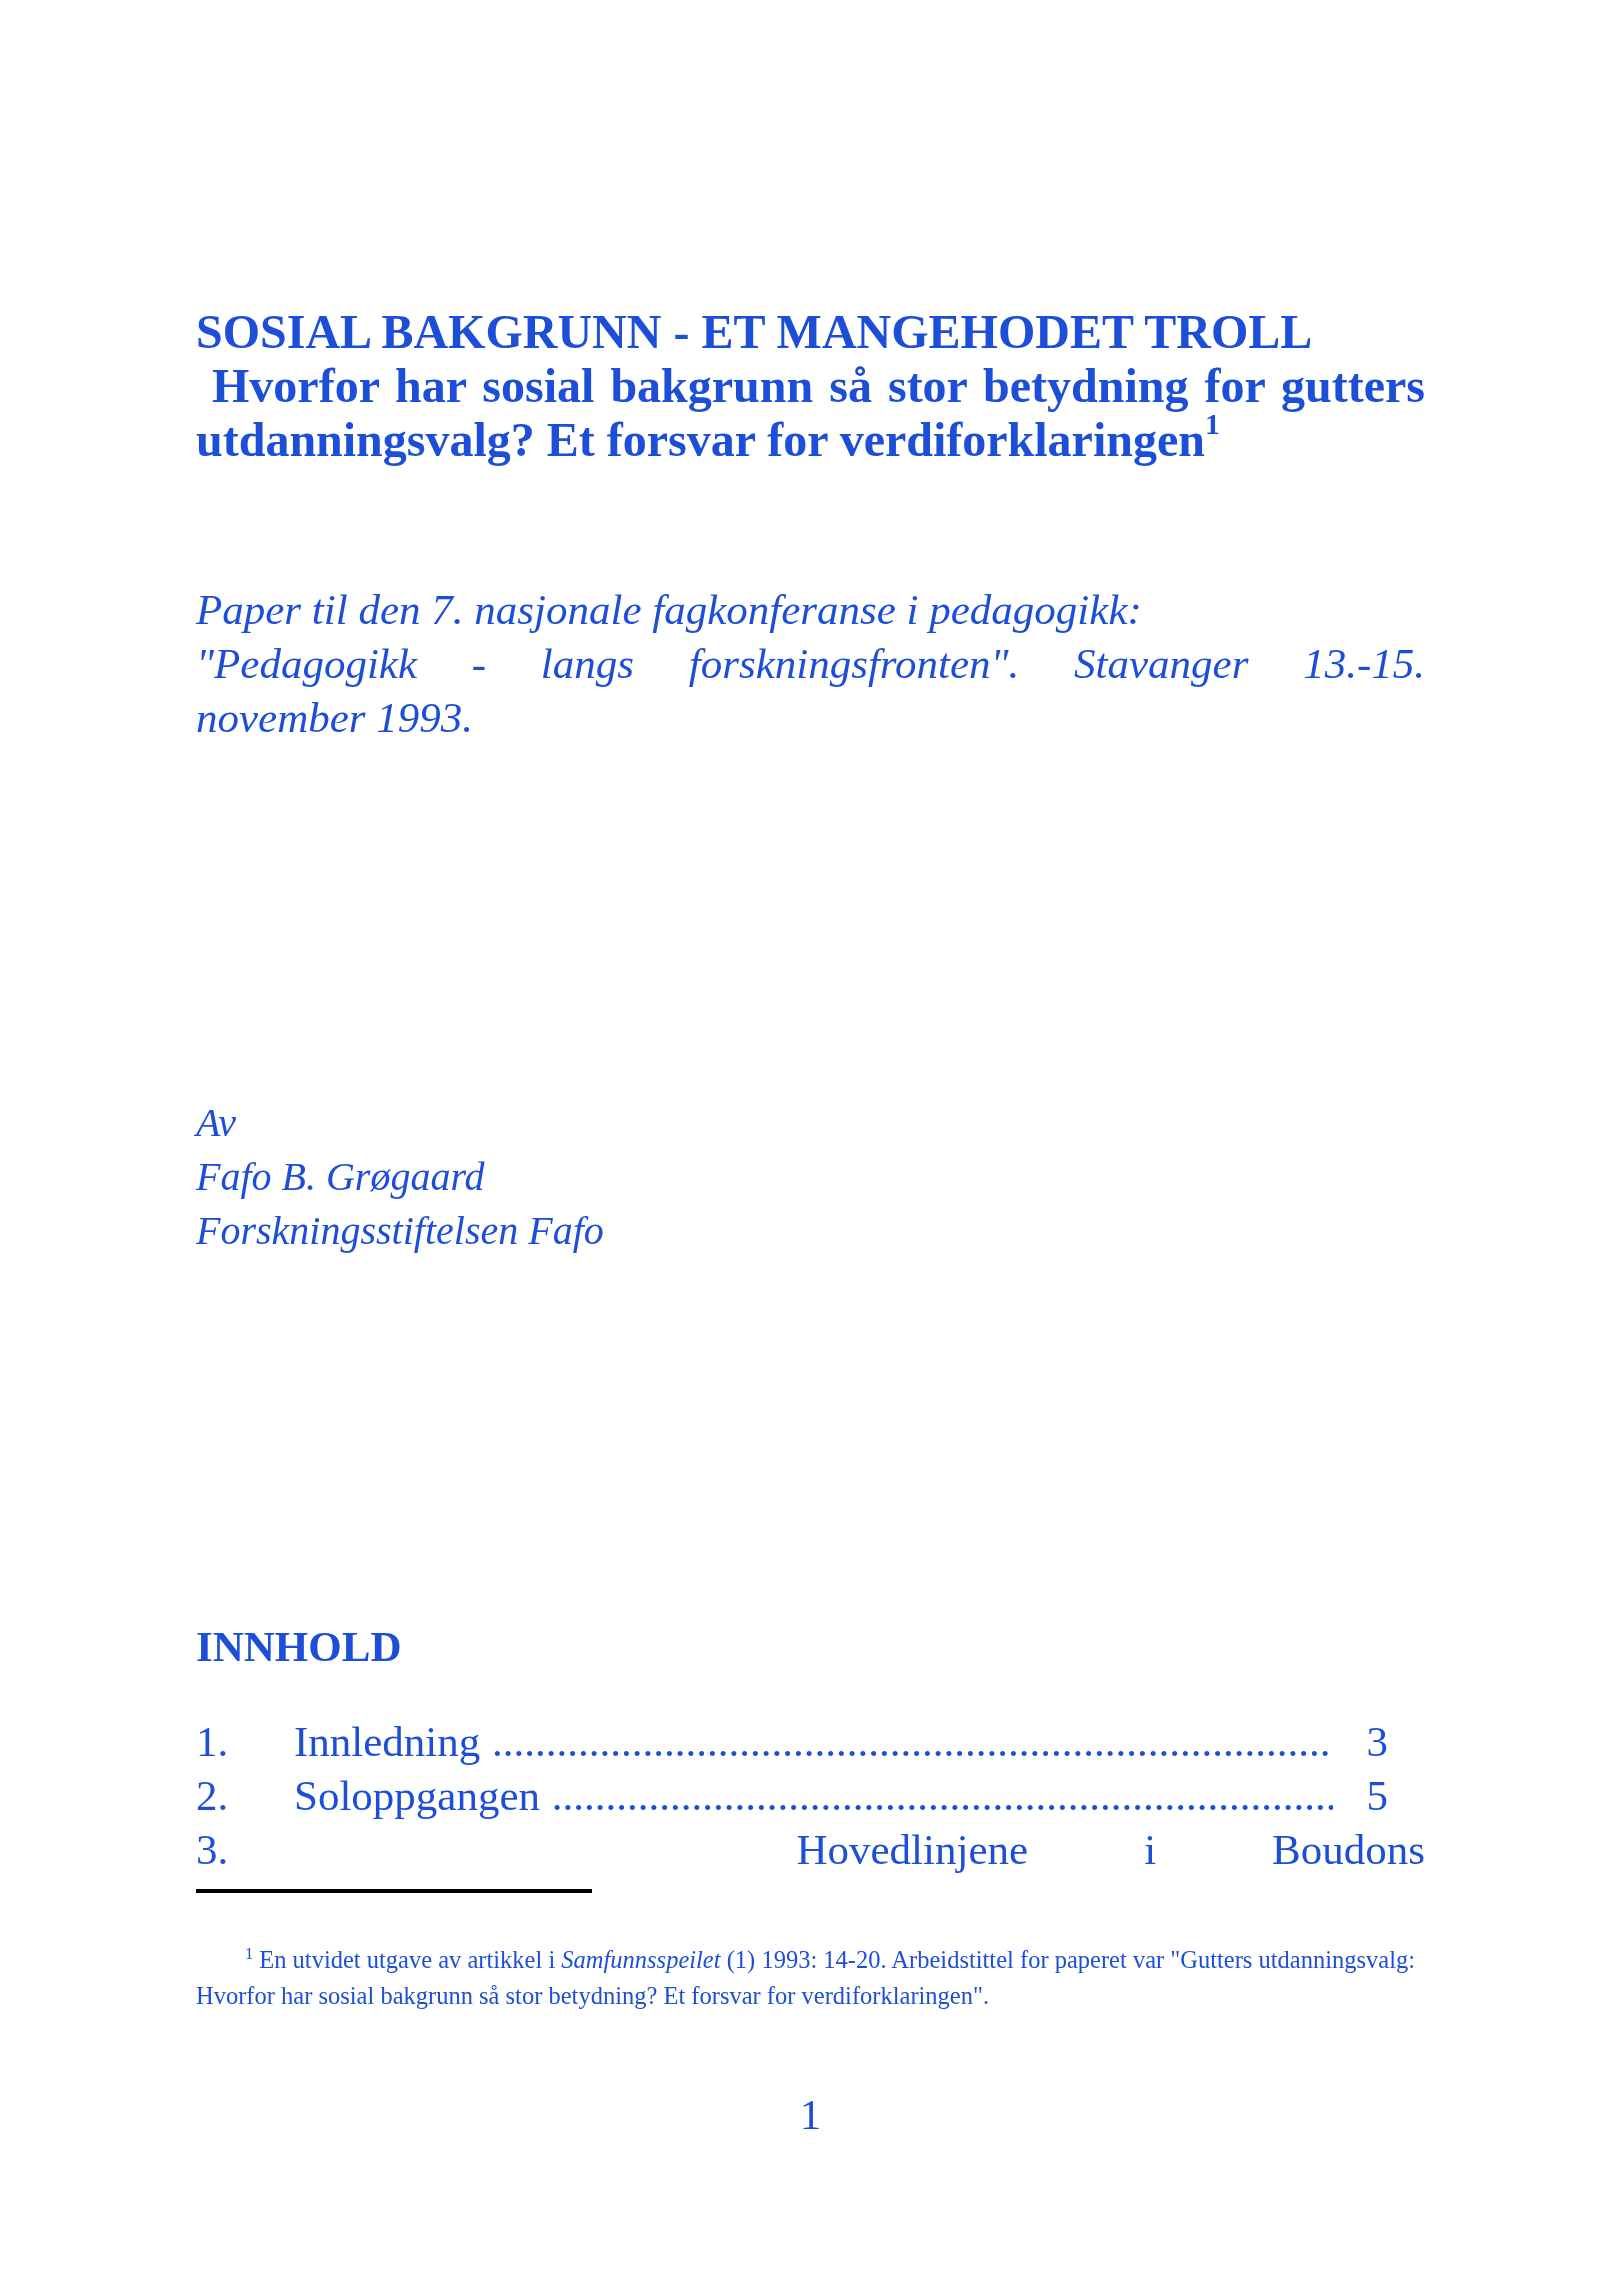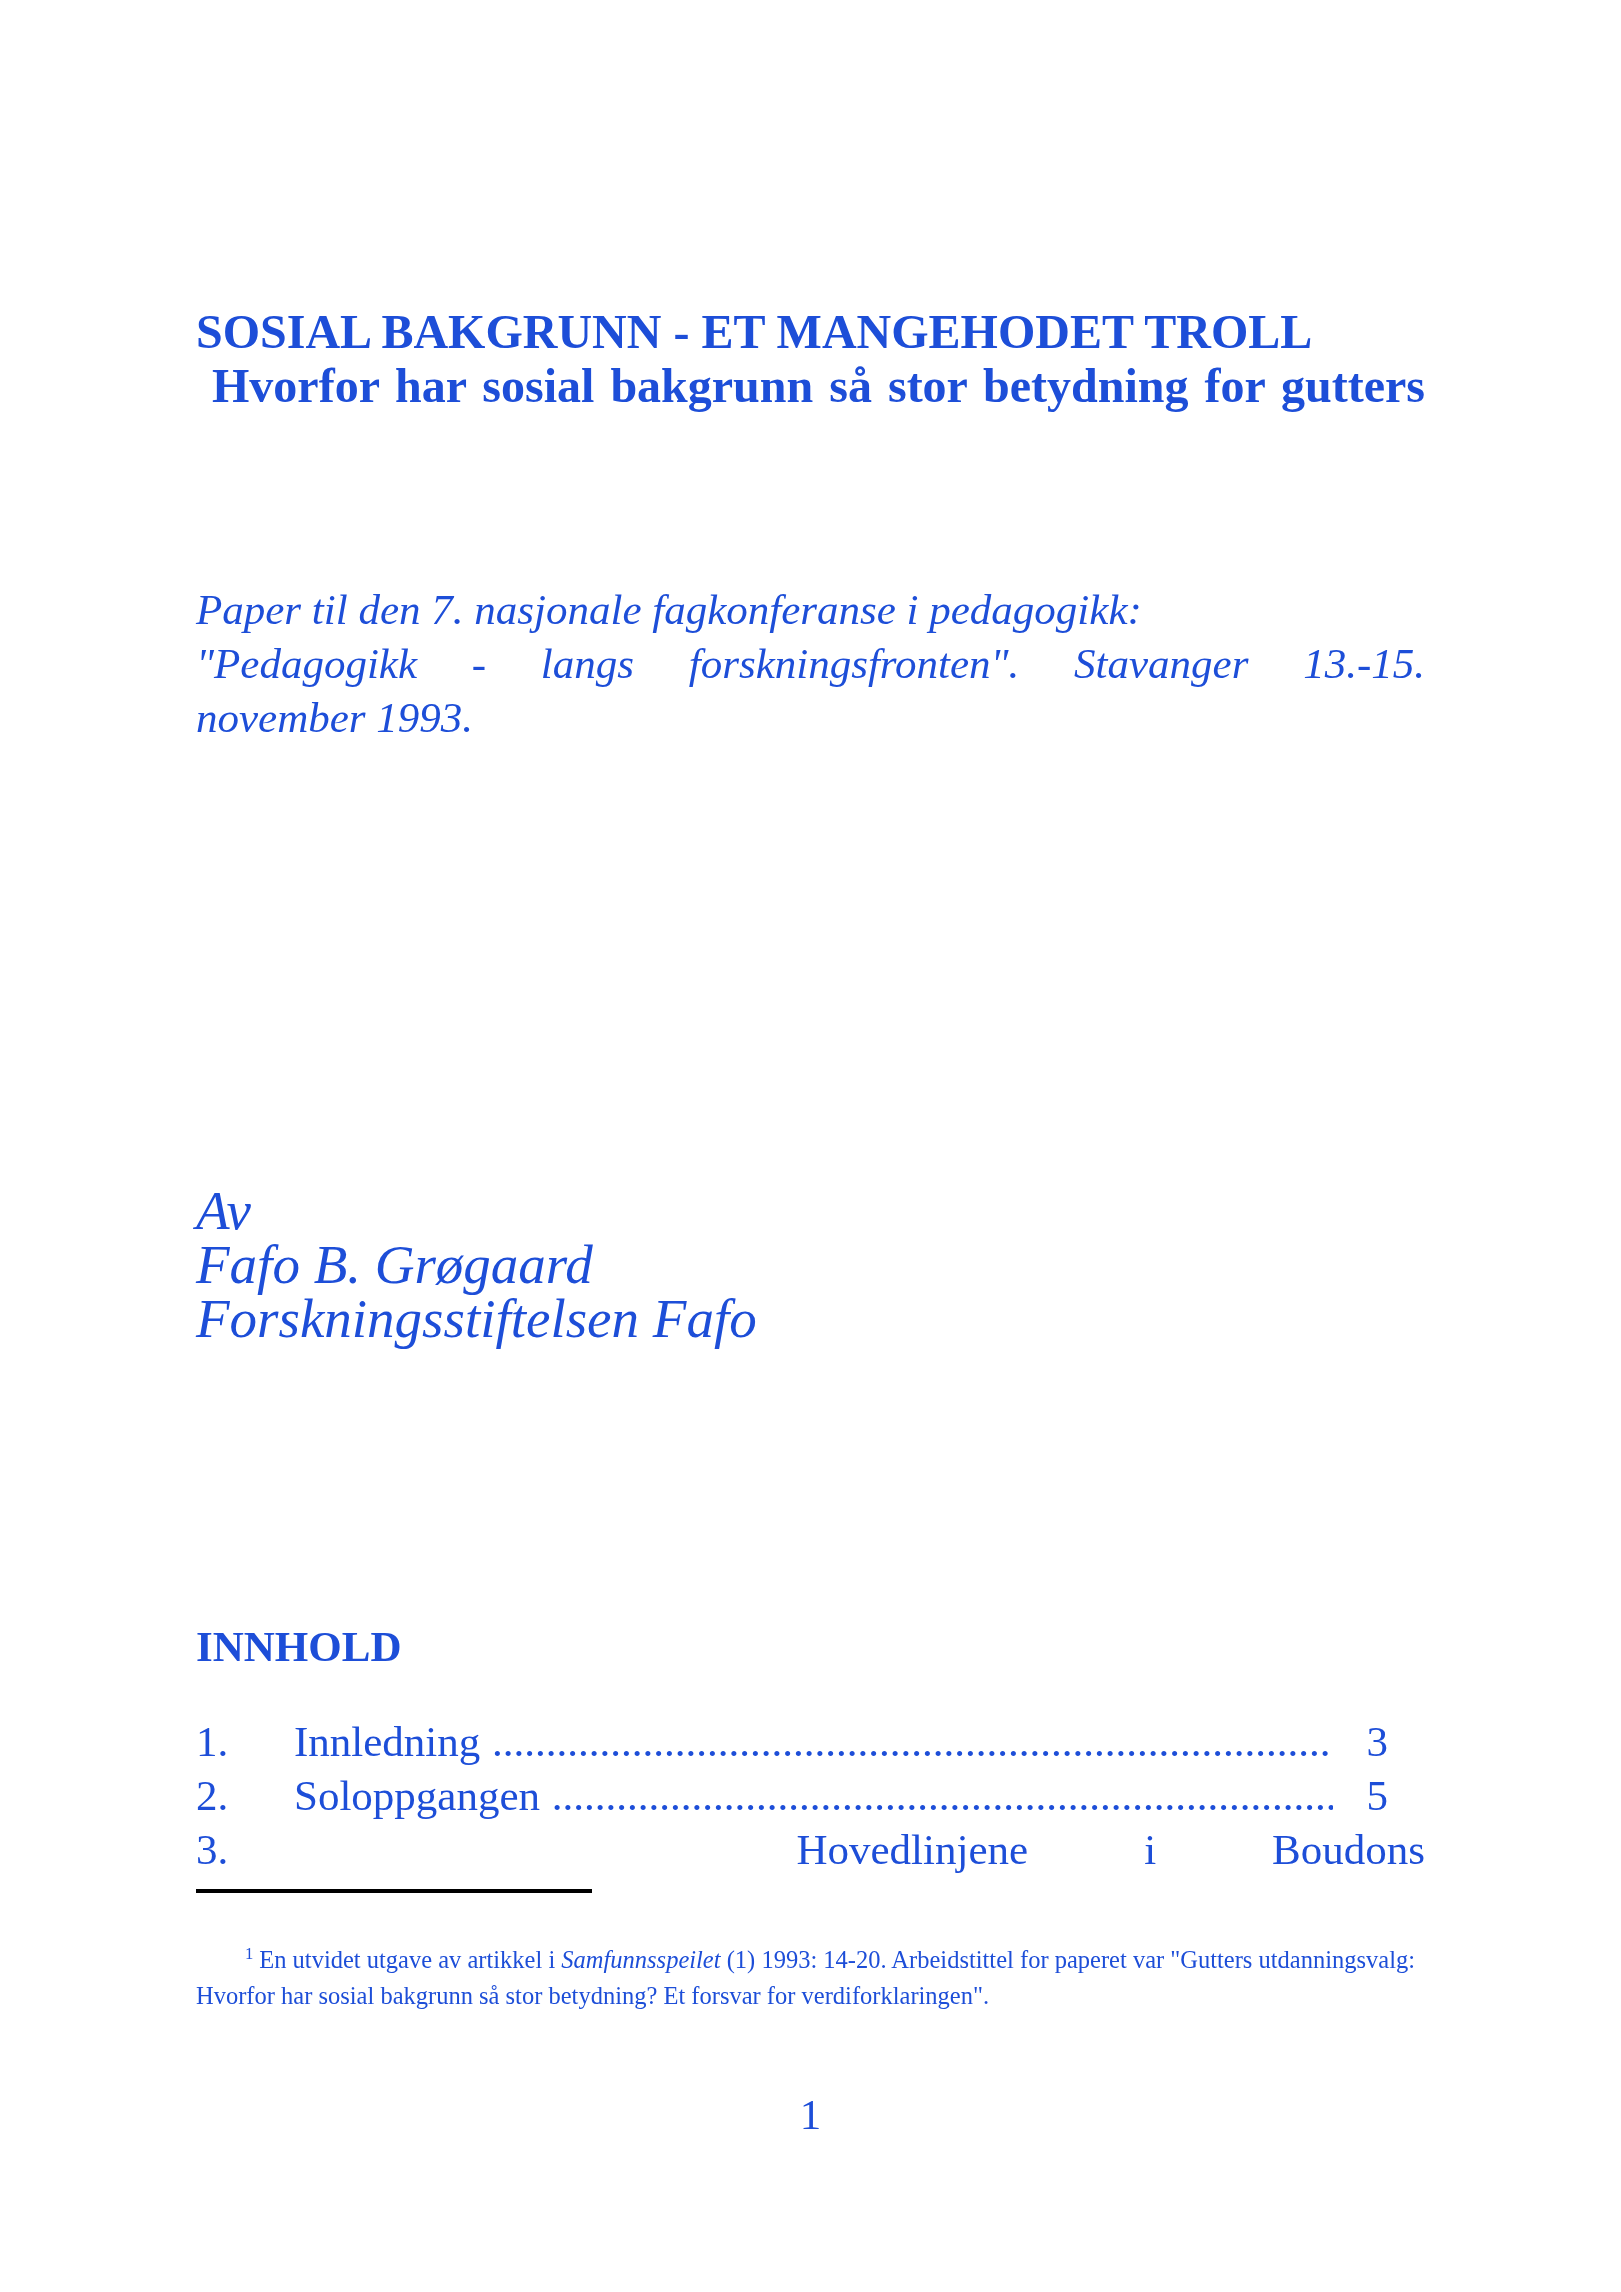--- a/index.html
+++ b/index.html
@@ -20,21 +20,21 @@
   .title sup.fnref {
     font-size: 30px; font-weight: bold;
     position: relative; top: -21.6px; vertical-align: baseline; line-height: 0;
   }
 
   
   .conference { top: 583px; font-style: italic; font-size: 43px; line-height: 54px; }
   .conference .justify-line { text-align: justify; text-align-last: justify; }
 
   
-  .author { top: 1184px; font-style: italic; font-size: 55px; line-height: 54px; }
+  .author { top: 1096px; font-style: italic; font-size: 40px; line-height: 54px; }
 
   
   .toc-heading { top: 1620px; font-weight: bold; font-size: 43px; line-height: 54px; }
   .toc { top: 1715px; font-size: 43px; line-height: 54px; }
   .toc-row { display: flex; align-items: baseline; height: 54px; }
   .toc-row.with-page { padding-right: 37px; }
   .toc-num { flex: 0 0 98px; }
   .toc-label { flex: 0 0 auto; white-space: nowrap; }
   .toc-leader { flex: 1 1 auto; overflow: hidden; white-space: nowrap; padding-left: 11.8px; margin-right: 7.8px; }
   .toc-leader::after { content: "..................................................................................................................................................................."; }
@@ -54,20 +54,21 @@
   .page-number { position: absolute; top: 2088px; left: 0; width: 1621px; text-align: center; font-size: 43px; line-height: 54px; }
 </style>
 </head>
 <body>
 
 <div class="page">
 
   <div class="block title">
     <div>SOSIAL BAKGRUNN - ET MANGEHODET TROLL</div>
     <div class="justify-line">Hvorfor har sosial bakgrunn så stor betydning for gutters</div>
+    <div><span>utdanningsvalg? Et forsvar for verdiforklaringen</span><sup class="fnref">1</sup></div>
   </div>
 
   <div class="block conference">
     <div>Paper til den 7. nasjonale fagkonferanse i pedagogikk:</div>
     <div class="justify-line">"Pedagogikk - langs forskningsfronten". Stavanger 13.-15.</div>
     <div>november 1993.</div>
   </div>
 
   <div class="block author">
     <div>Av</div>

